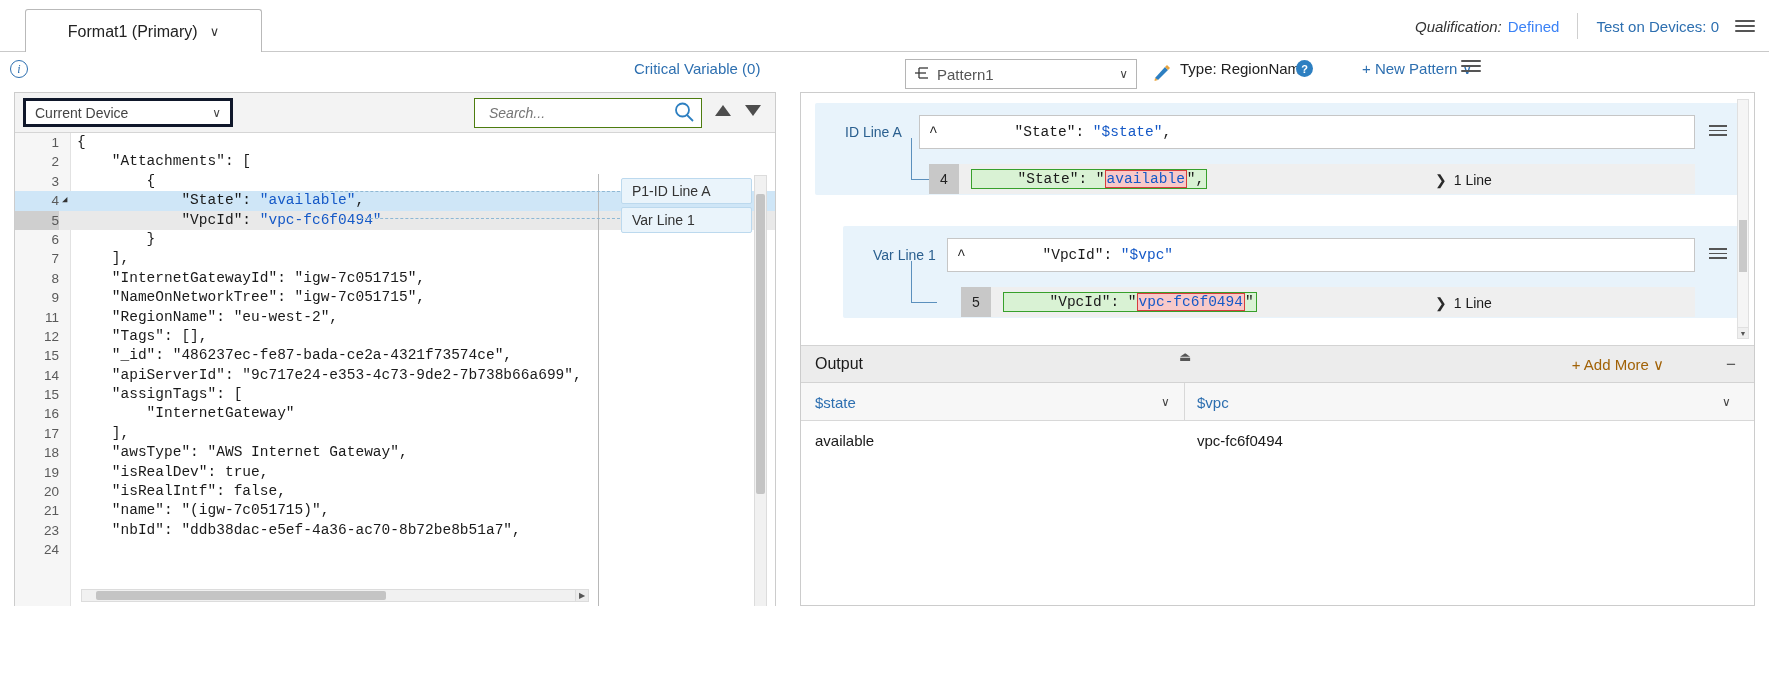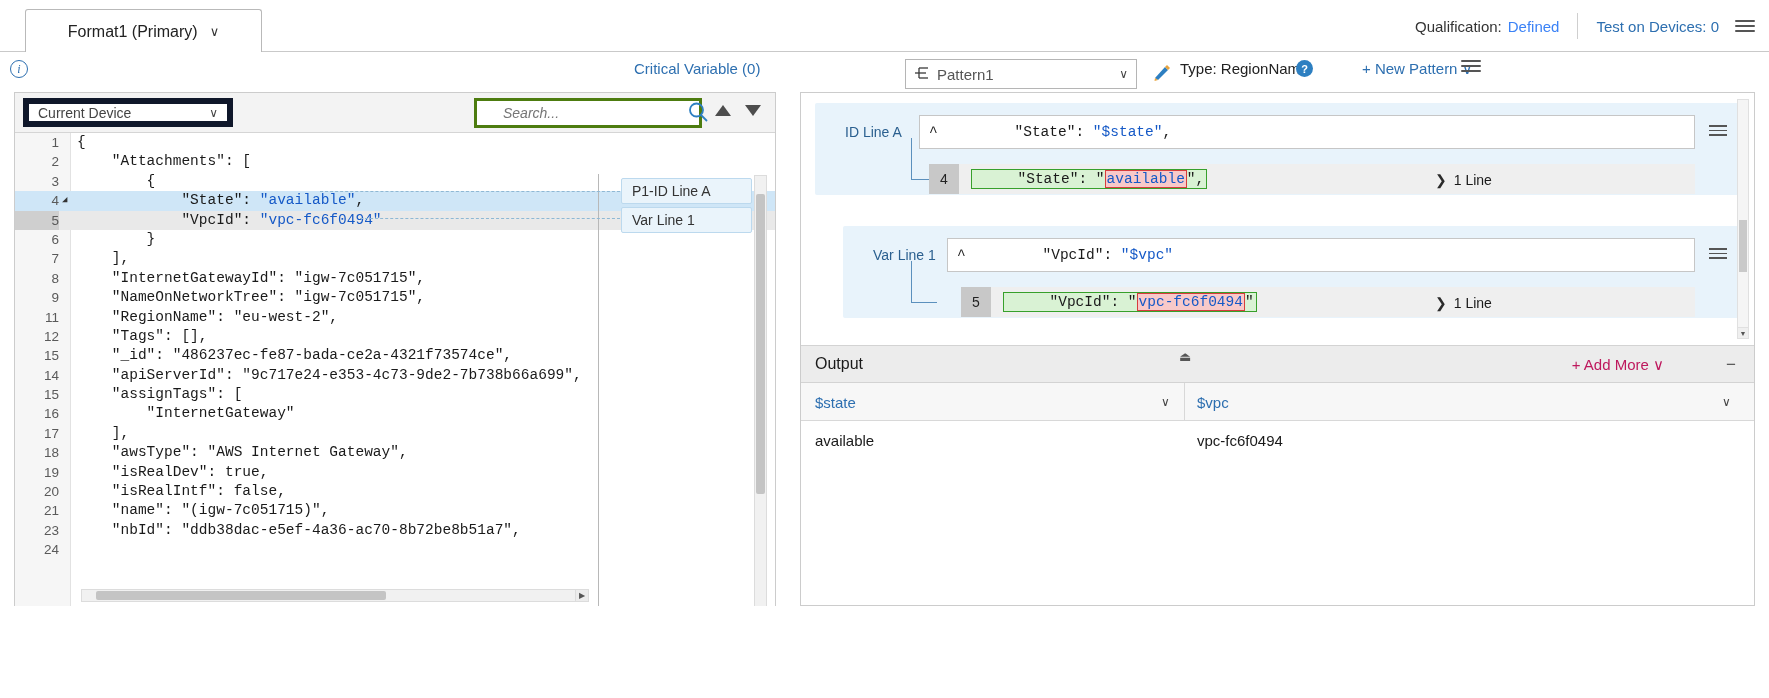--- a/index.html
+++ b/index.html
@@ -15,21 +15,21 @@
   
   .topbar { position:absolute; left:0; top:0; width:1769px; height:52px; background:#fff; border-bottom:1px solid #c9c9c9; }
   .tab {
     position:absolute; left:25px; top:9px; width:237px; height:44px;
     background:#fff; border:1px solid #b9b9b9; border-bottom:none;
     border-radius:3px 3px 0 0; display:flex; align-items:center; justify-content:center;
     gap:12px; font-size:16px; color:#222;
   }
   .tab .caret { font-size:13px; color:#333; }
   .topright { position:absolute; right:10px; top:0; height:52px; display:flex; align-items:center; gap:0; font-size:15px; }
-  .qual-label { color:#333; }
+  .qual-label { color:#333;font-style:italic; }
   .qual-val { color:#3b82f6; margin-left:6px; }
   .vsep { display:inline-block; width:1px; height:26px; background:#cfcfcf; margin:0 18px; }
   .tod { color:#2d6fb0; }
   .hamb { margin-left:16px; margin-right:4px; width:20px; display:flex; flex-direction:column; gap:3px; cursor:pointer; }
   .hamb i { display:block; height:2px; background:#555; border-radius:1px; }
 
   
   .row2 { position:absolute; left:0; top:52px; width:1769px; height:36px; background:#fff; }
   .info-icon {
     position:absolute; left:10px; top:8px; width:18px; height:18px;
@@ -55,26 +55,26 @@
   }
   .newpattern { position:absolute; left:1362px; top:60px; color:#2d6fb0; font-size:15px; cursor:pointer; }
   .hamb2 { position:absolute; right:10px; top:60px; width:20px; display:flex; flex-direction:column; gap:3px; cursor:pointer; }
   .hamb2 i { display:block; height:2px; background:#555; border-radius:1px; }
 
   
   .leftpane { position:absolute; left:14px; top:92px; width:762px; height:514px; border:1px solid #cccccc; background:#fff; }
   .lp-toolbar { position:absolute; left:0; top:0; width:760px; height:40px; background:#f3f3f3; border-bottom:1px solid #d5d5d5; }
   .devsel {
     position:absolute; left:8px; top:5px; width:210px; height:29px; background:#fff;
-    border:6px solid #0f172a; display:flex; align-items:center; padding:0 9px; font-size:14px; color:#444; cursor:pointer;
+    border:3px solid #0f172a; display:flex; align-items:center; padding:0 9px; font-size:14px; color:#444; cursor:pointer;
   }
   .devsel .chev { margin-left:auto; color:#444; font-size:12px; }
   .searchbox {
     position:absolute; left:459px; top:5px; width:228px; height:30px; background:#fff;
-    border:3px solid #4d7c0f; display:flex; align-items:center; padding:0 24px;
+    border:1px solid #4d7c0f; display:flex; align-items:center; padding:0 12px;
   }
   .searchbox input {
     border:none; outline:none; width:186px; font-size:14px; font-style:italic; color:#555;
     font-family:"Liberation Sans", sans-serif; background:transparent;
   }
   .mag { margin-left:auto; cursor:pointer; }
   .arrowup, .arrowdown { position:absolute; top:12px; width:0; height:0; cursor:pointer; }
   .arrowup { left:700px; border-left:8px solid transparent; border-right:8px solid transparent; border-bottom:11px solid #4d4d4d; }
   .arrowdown { left:730px; border-left:8px solid transparent; border-right:8px solid transparent; border-top:11px solid #4d4d4d; }
 
@@ -144,21 +144,21 @@
   .linechip .gt { color:#2a2a2a; font-size:14px; }
 
   .pscroll { position:absolute; right:5px; top:6px; width:12px; height:240px; background:#f5f5f5; border:1px solid #e0e0e0; cursor:pointer; }
   .pscroll .thumb { position:absolute; left:1px; top:120px; width:8px; height:52px; background:#c9c9c9; }
   .ps-up, .ps-dn { position:absolute; right:5px; width:12px; height:12px; background:#efefef; border:1px solid #e0e0e0; display:flex; align-items:center; justify-content:center; font-size:7px; color:#555; cursor:pointer; }
   .ps-up { top:6px; } .ps-dn { top:234px; }
 
   .outbar { position:absolute; left:0; top:252px; width:953px; height:38px; background:#ececec; border-top:1px solid #d3d3d3; border-bottom:1px solid #d3d3d3; }
   .outbar .title { position:absolute; left:14px; top:9px; font-size:16px; color:#1a1a1a; }
   .eject { position:absolute; left:378px; top:3px; font-size:13px; color:#555; cursor:pointer; }
-  .addmore { position:absolute; right:90px; top:10px; font-size:15px; color:#be185d; cursor:pointer; }
+  .addmore { position:absolute; right:90px; top:10px; font-size:15px; color:#a16207; cursor:pointer; }
   .minus { position:absolute; right:18px; top:9px; font-size:17px; color:#555; cursor:pointer; }
 
   .outtable { position:absolute; left:0; top:290px; width:953px; height:222px; }
   .outhead { position:absolute; left:0; top:0; width:953px; height:38px; background:#f7f7f7; border-bottom:1px solid #d8d8d8; }
   .outcol { position:absolute; top:0; height:38px; display:flex; align-items:center; font-size:15px; color:#2d6fb0; }
   .outcol .chev { position:absolute; color:#444; font-size:12px; }
   .colsep { position:absolute; top:0; width:1px; height:38px; background:#d8d8d8; }
   .outrow { position:absolute; top:38px; left:0; width:953px; height:38px; }
   .outcell { position:absolute; top:0; height:38px; display:flex; align-items:center; font-size:15px; color:#1a1a1a; }
 </style>

